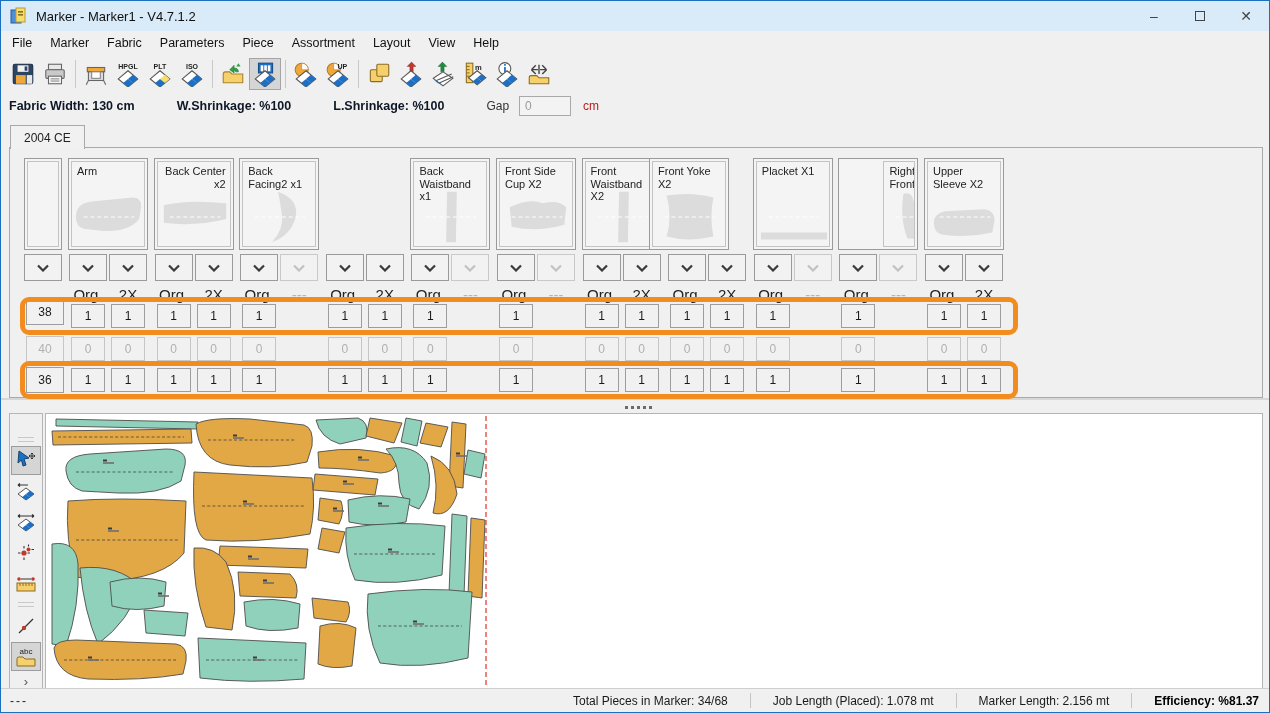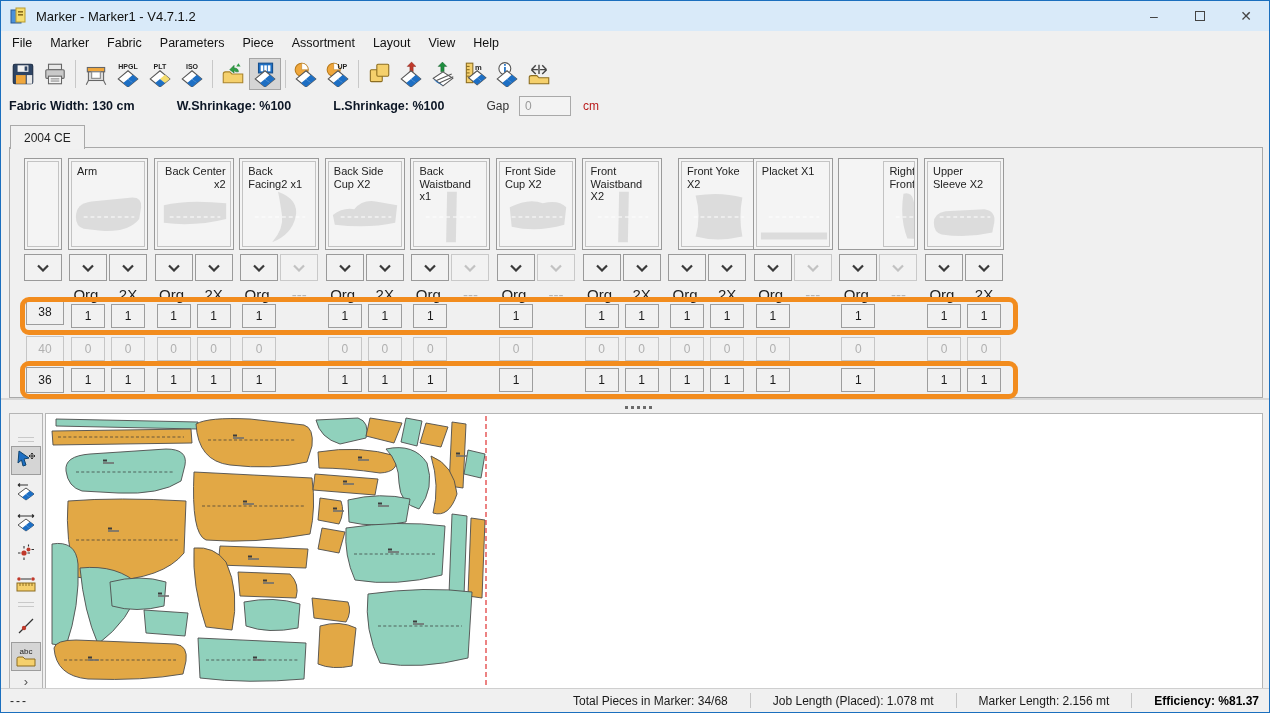--- a/index.html
+++ b/index.html
@@ -346,29 +346,20 @@
   <polyline points="2,1.5 7,6.5 12,1.5" fill="none" stroke="#3a3a3a" stroke-width="2.2"></polyline>
       </svg>
     </div>
     <div class="dd disabled" style="left: 270.2px; top: 106px; width: 38px;">
       <svg width="14" height="8" viewBox="0 0 14 8">
   <polyline points="2,1.5 7,6.5 12,1.5" fill="none" stroke="#c2c2c2" stroke-width="2.2"></polyline>
       </svg>
     </div>
     <div class="optlab" style="left: 230.2px; top: 138px; width: 38px;">Org.</div>
     <div class="optlab dim" style="left: 270.2px; top: 138px; width: 38px;">---</div>
-    <div class="card" style="left: 314.8px; top: 10px; width: 80px; height: 92px;">
-      <div class="inner">
-        <div class="ctitle">Back Side Cup X2</div>
-        <svg class="thumb" viewBox="0 0 76 56" width="74" height="56">
-          <path d="M4,26 Q14,18 26,20 Q34,10 48,12 L70,16 L68,34 Q40,40 6,36 Z" fill="#dcdcdc"></path>
-          <line x1="12" y1="28" x2="64" y2="28" stroke="#fff" stroke-width="1" stroke-dasharray="4,3"></line>
-        </svg>
-      </div>
-    </div>
     <div class="dd" style="left: 315.8px; top: 106px; width: 38px;">
       <svg width="14" height="8" viewBox="0 0 14 8">
   <polyline points="2,1.5 7,6.5 12,1.5" fill="none" stroke="#3a3a3a" stroke-width="2.2"></polyline>
       </svg>
     </div>
     <div class="dd" style="left: 355.8px; top: 106px; width: 38px;">
       <svg width="14" height="8" viewBox="0 0 14 8">
   <polyline points="2,1.5 7,6.5 12,1.5" fill="none" stroke="#3a3a3a" stroke-width="2.2"></polyline>
       </svg>
     </div>
@@ -430,21 +421,21 @@
   <polyline points="2,1.5 7,6.5 12,1.5" fill="none" stroke="#3a3a3a" stroke-width="2.2"></polyline>
       </svg>
     </div>
     <div class="dd" style="left: 612.6px; top: 106px; width: 38px;">
       <svg width="14" height="8" viewBox="0 0 14 8">
   <polyline points="2,1.5 7,6.5 12,1.5" fill="none" stroke="#3a3a3a" stroke-width="2.2"></polyline>
       </svg>
     </div>
     <div class="optlab" style="left: 572.6px; top: 138px; width: 38px;">Org.</div>
     <div class="optlab" style="left: 612.6px; top: 138px; width: 38px;">2X</div>
-    <div class="card" style="left: 668px; top: 10px; width: 80px; height: 92px;">
+    <div class="card" style="left: 639px; top: 10px; width: 80px; height: 92px;">
       <div class="inner">
         <div class="ctitle">Front Yoke X2</div>
         <svg class="thumb" viewBox="0 0 76 56" width="74" height="56">
           <path d="M14,6 Q40,2 62,8 Q58,28 62,48 Q36,54 14,48 Q20,28 14,6 Z" fill="#dcdcdc"></path>
           <line x1="12" y1="28" x2="64" y2="28" stroke="#fff" stroke-width="1" stroke-dasharray="4,3"></line>
         </svg>
       </div>
     </div>
     <div class="dd" style="left: 658.2px; top: 106px; width: 38px;">
       <svg width="14" height="8" viewBox="0 0 14 8">

